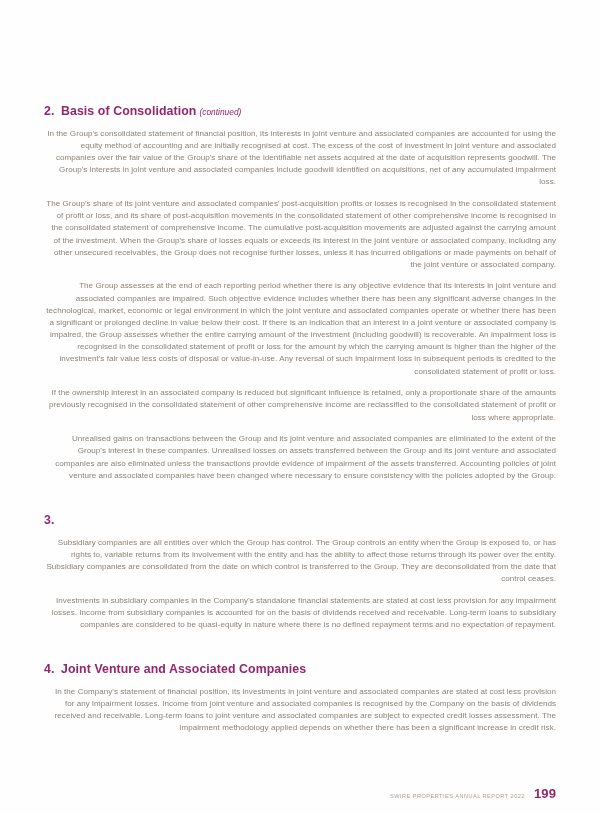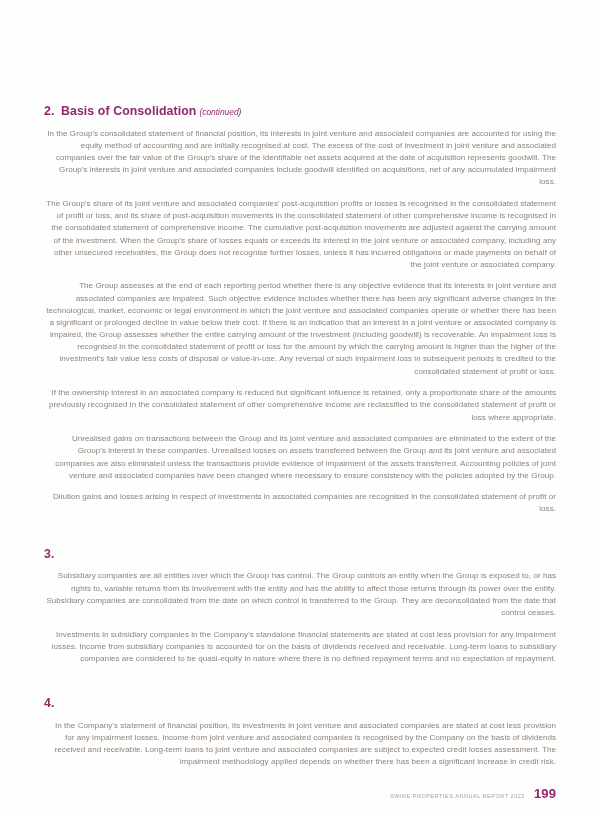--- a/index.html
+++ b/index.html
@@ -104,34 +104,36 @@
         <span class="num">2.</span>
         <span class="title-wrap">
           <span class="title-text">Basis of Consolidation</span><span class="continued">(continued)</span>
         </span>
       </h2>
       <p class="body-text">In the Group's consolidated statement of financial position, its interests in joint venture and associated companies are accounted for using the equity method of accounting and are initially recognised at cost. The excess of the cost of investment in joint venture and associated companies over the fair value of the Group's share of the identifiable net assets acquired at the date of acquisition represents goodwill. The Group's interests in joint venture and associated companies include goodwill identified on acquisitions, net of any accumulated impairment loss.</p>
       <p class="body-text">The Group's share of its joint venture and associated companies' post-acquisition profits or losses is recognised in the consolidated statement of profit or loss, and its share of post-acquisition movements in the consolidated statement of other comprehensive income is recognised in the consolidated statement of comprehensive income. The cumulative post-acquisition movements are adjusted against the carrying amount of the investment. When the Group's share of losses equals or exceeds its interest in the joint venture or associated company, including any other unsecured receivables, the Group does not recognise further losses, unless it has incurred obligations or made payments on behalf of the joint venture or associated company.</p>
       <p class="body-text">The Group assesses at the end of each reporting period whether there is any objective evidence that its interests in joint venture and associated companies are impaired. Such objective evidence includes whether there has been any significant adverse changes in the technological, market, economic or legal environment in which the joint venture and associated companies operate or whether there has been a significant or prolonged decline in value below their cost. If there is an indication that an interest in a joint venture or associated company is impaired, the Group assesses whether the entire carrying amount of the investment (including goodwill) is recoverable. An impairment loss is recognised in the consolidated statement of profit or loss for the amount by which the carrying amount is higher than the higher of the investment's fair value less costs of disposal or value-in-use. Any reversal of such impairment loss in subsequent periods is credited to the consolidated statement of profit or loss.</p>
       <p class="body-text">If the ownership interest in an associated company is reduced but significant influence is retained, only a proportionate share of the amounts previously recognised in the consolidated statement of other comprehensive income are reclassified to the consolidated statement of profit or loss where appropriate.</p>
       <p class="body-text">Unrealised gains on transactions between the Group and its joint venture and associated companies are eliminated to the extent of the Group's interest in these companies. Unrealised losses on assets transferred between the Group and its joint venture and associated companies are also eliminated unless the transactions provide evidence of impairment of the assets transferred. Accounting policies of joint venture and associated companies have been changed where necessary to ensure consistency with the policies adopted by the Group.</p>
-      <p class="body-text">Dilution gains and losses arising in respect of investments in associated companies are recognised in the consolidated statement of profit or loss.</p>
     </div>
 
     <div class="section-block sec3">
       <h2 class="section-heading">
         <span class="num">3.</span>
       </h2>
       <p class="body-text">Subsidiary companies are all entities over which the Group has control. The Group controls an entity when the Group is exposed to, or has rights to, variable returns from its involvement with the entity and has the ability to affect those returns through its power over the entity. Subsidiary companies are consolidated from the date on which control is transferred to the Group. They are deconsolidated from the date that control ceases.</p>
       <p class="body-text">Investments in subsidiary companies in the Company's standalone financial statements are stated at cost less provision for any impairment losses. Income from subsidiary companies is accounted for on the basis of dividends received and receivable. Long-term loans to subsidiary companies are considered to be quasi-equity in nature where there is no defined repayment terms and no expectation of repayment.</p>
     </div>
 
     <div class="section-block sec4">
       <h2 class="section-heading">
         <span class="num">4.</span>
+        <span class="title-wrap">
+          <span class="title-text">Joint Venture and Associated Companies</span><span class="continued"></span>
+        </span>
       </h2>
       <p class="body-text">In the Company's statement of financial position, its investments in joint venture and associated companies are stated at cost less provision for any impairment losses. Income from joint venture and associated companies is recognised by the Company on the basis of dividends received and receivable. Long-term loans to joint venture and associated companies are subject to expected credit losses assessment. The impairment methodology applied depends on whether there has been a significant increase in credit risk.</p>
     </div>
 
   </div>
 
   <div class="footer">
     <span class="footer-label">SWIRE PROPERTIES ANNUAL REPORT 2022</span>
     <span class="footer-pageno">199</span>
   </div>

